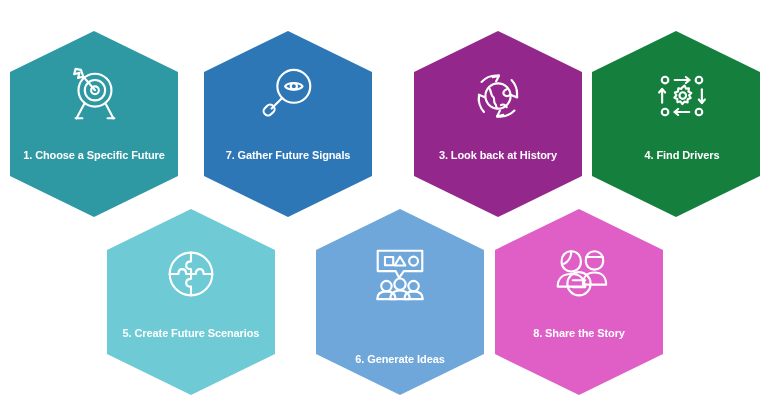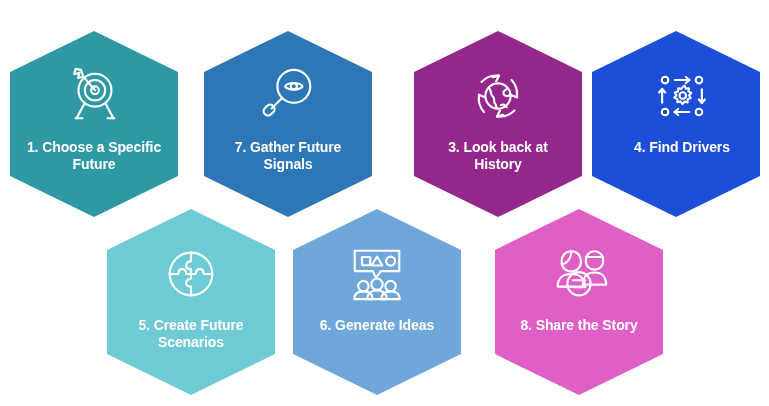--- a/index.html
+++ b/index.html
@@ -44,42 +44,42 @@
     flex: none;
   }
 
   .hex-icon svg {
     display: block;
     width: 100%;
     height: 100%;
   }
 
   .hex-label {
-    margin-top: 12px;
+    margin-top: 22px;
     width: 150px;
     text-align: center;
     color: #ffffff;
     font-weight: bold;
-    font-size: 14px;
+    font-size: 11px;
     line-height: 1.24;
     letter-spacing: -0.1px;
     font-family: "Liberation Sans", sans-serif;
   }
 
   
   .row-top { top: 31px; }
   .row-bottom { top: 209px; }
 
   .col-1 { left: 10px; }
   .col-2 { left: 204px; }
   .col-3 { left: 414px; }
   .col-4 { left: 592px; }
 
   .col-b1 { left: 107px; }
-  .col-b2 { left: 293px; }
+  .col-b2 { left: 316px; gap: 26px; }
   .col-b3 { left: 495px; }
 </style>
 </head>
 <body>
 
 <div id="infographic">
 
   <div class="hex row-top col-1" style="background:#2E99A3;">
     <span class="hex-icon">
       <svg viewBox="0 0 64 64" fill="none" stroke="#ffffff" stroke-width="2.2" stroke-linecap="round" stroke-linejoin="round">
@@ -123,21 +123,21 @@
         <path d="M37.5 51.5 L31 53.2 L34 47"></path>
         <path d="M17.5 48.5 A21 21 0 0 1 12.5 31"></path>
         <path d="M12.3 37.5 L12.3 30.6 L18.5 33.2"></path>
         <path d="M15 17.5 A21 21 0 0 1 33 11"></path>
         <path d="M26.5 12.5 L33 11 L30 17"></path>
       </svg>
     </span>
     <span class="hex-label">3. Look back at History</span>
   </div>
 
-  <div class="hex row-top col-4" style="background:#1d4ed8;padding-left:12px;">
+  <div class="hex row-top col-4" style="background:#15803d;padding-left:12px;">
     <span class="hex-icon">
       <svg viewBox="0 0 64 64" fill="none" stroke="#ffffff" stroke-width="2.2" stroke-linecap="round" stroke-linejoin="round">
         <path d="M32 23.5 L34.6 21.2 L36 24.4 L39.2 24 L38.6 27.3 L41.6 28.8 L39.3 31.2 L41 34 L37.8 35.3 L37.8 38.6 L34.6 37.8 L32.4 40.3 L30.4 37.6 L27.3 38.3 L27.1 35 L24.1 33.8 L26.2 31.2 L24.7 28.3 L27.9 27.3 L28.2 24 L31.4 24.6 Z"></path>
         <circle cx="32.8" cy="31.5" r="3.4"></circle>
         <circle cx="14.5" cy="15.5" r="3.4"></circle>
         <circle cx="49.5" cy="15.5" r="3.4"></circle>
         <circle cx="14.5" cy="48.5" r="3.4"></circle>
         <circle cx="49.5" cy="48.5" r="3.4"></circle>
         <path d="M24.5 15.5 L39.5 15.5"></path>
         <path d="M36 12.4 L39.8 15.5 L36 18.6"></path>

